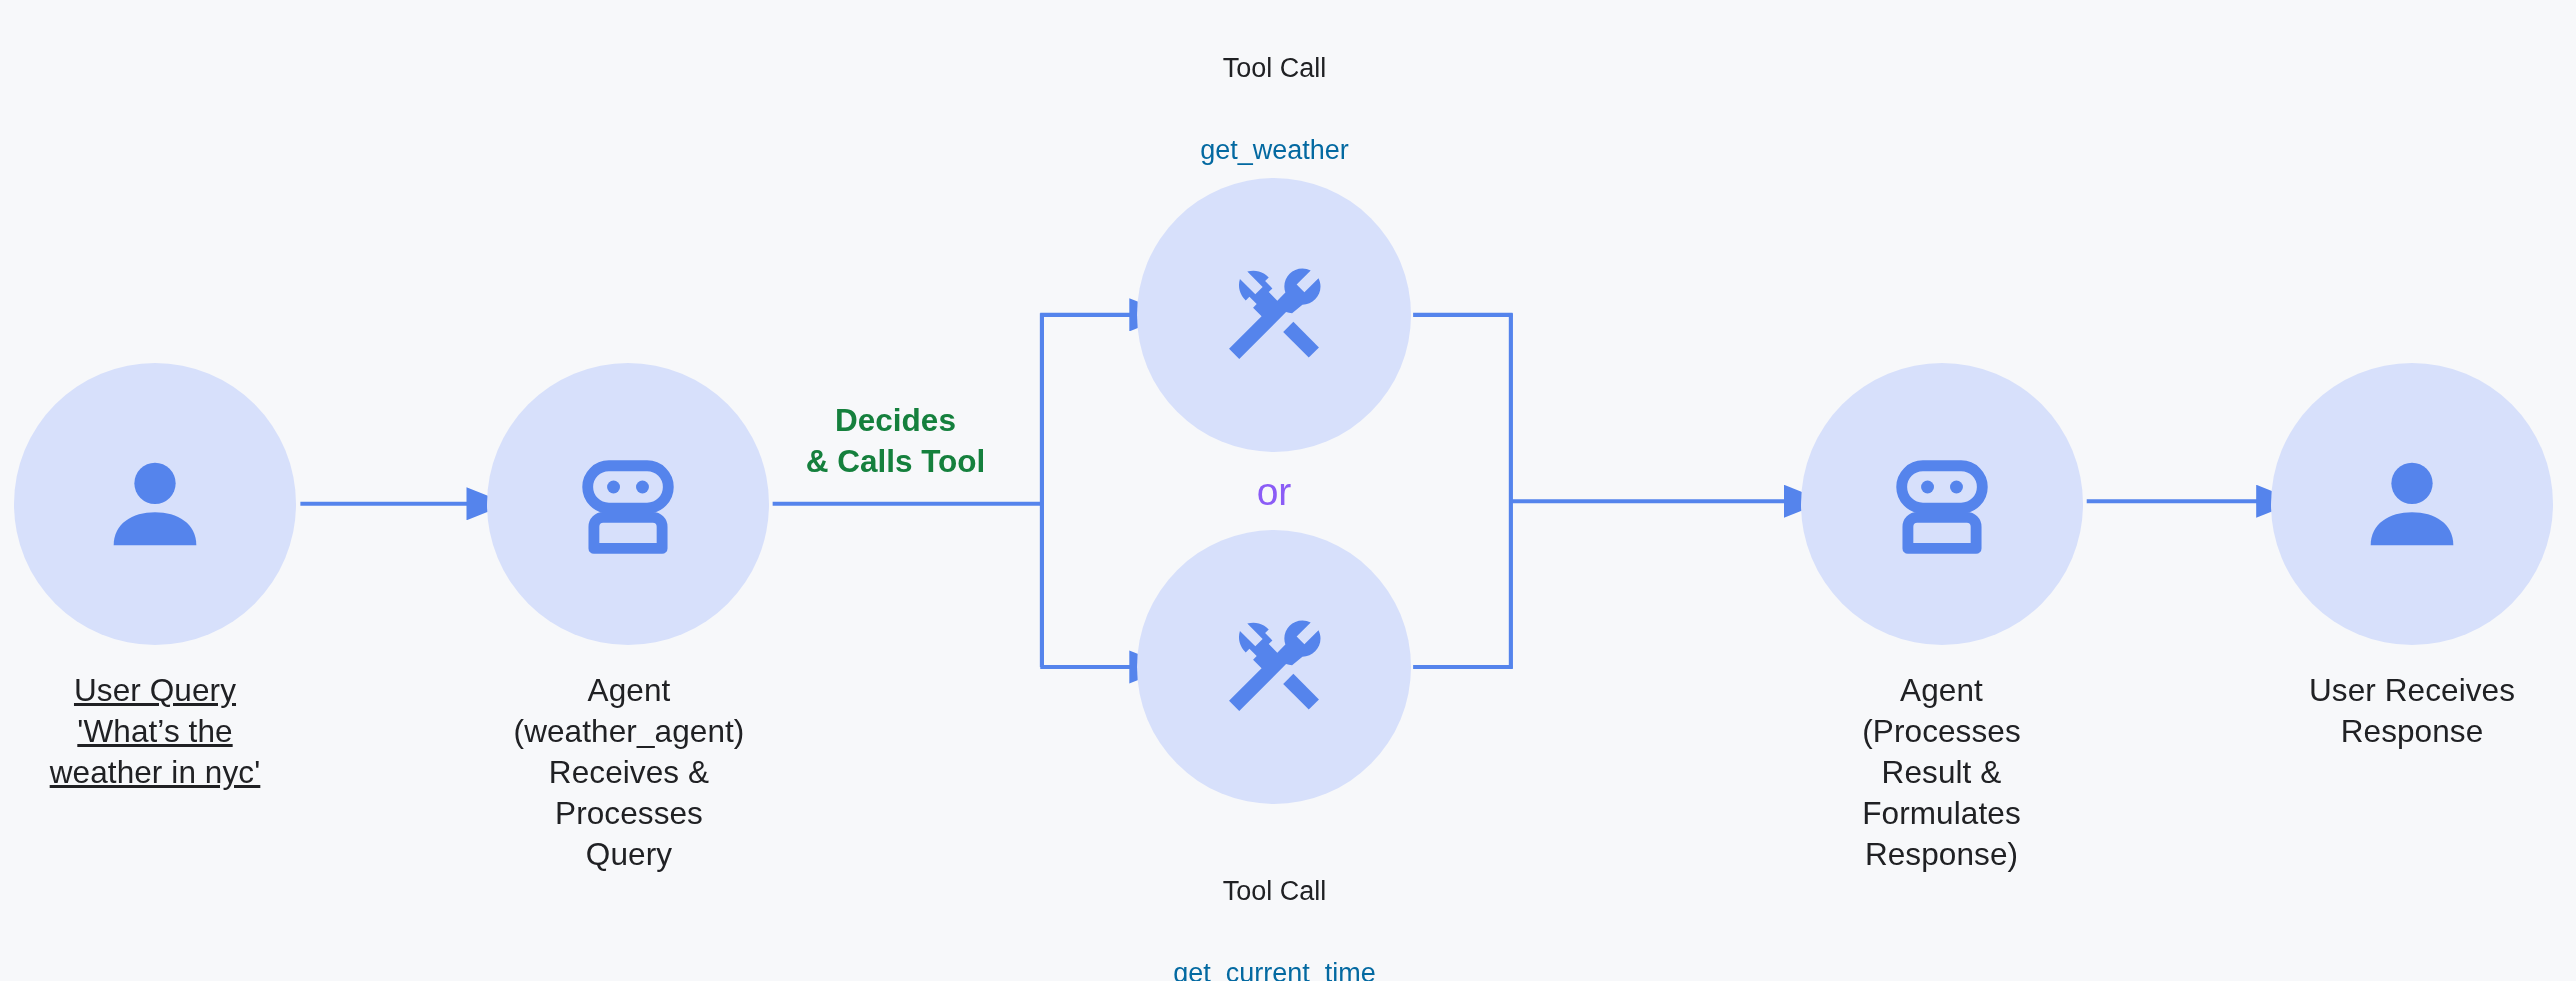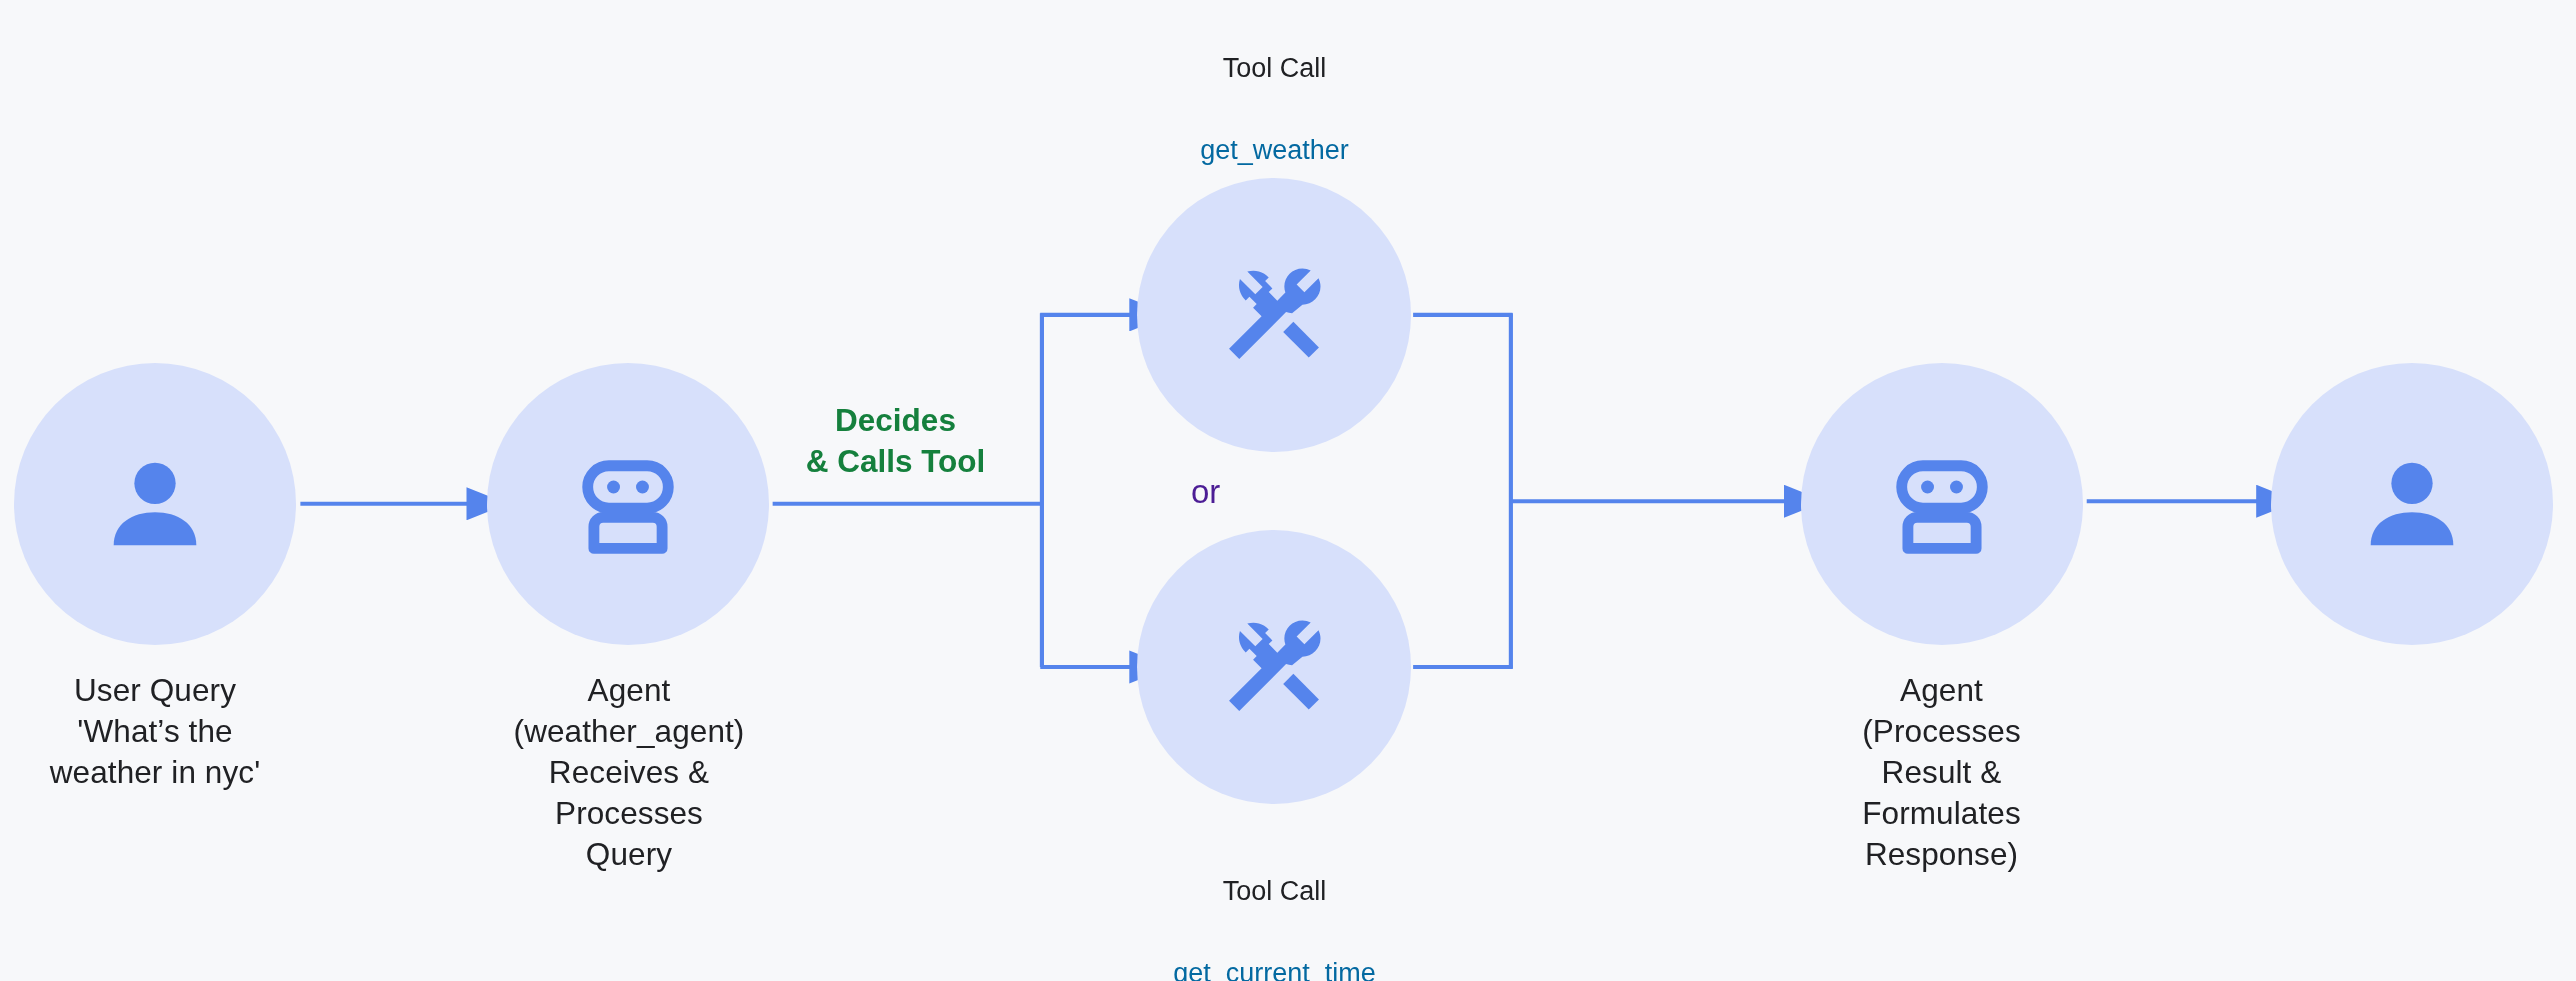--- a/index.html
+++ b/index.html
@@ -42,23 +42,23 @@
     position:absolute;
     text-align:center;
     color:#15803d;
     font-weight:bold;
     font-size:31.5px;
     line-height:41px;
     white-space:pre-line;
   }
   .or-label{
     position:absolute;
-    text-align:left;
-    color:#4c1d95;
-    font-size:33px;
+    text-align:center;
+    color:#8b5cf6;
+    font-size:39px;
     line-height:36px;
   }
 </style>
 </head>
 <body>
 
 <div id="stage">
 
   <svg id="wires" viewBox="0 0 3108 1184" xmlns="http://www.w3.org/2000/svg">
     <defs>
@@ -89,21 +89,21 @@
   </svg>
 
   <div class="bubble" style="left:14px;top:363px;width:282px;height:282px;">
     <span>
       <svg width="124" height="124" viewBox="0 0 24 24" aria-hidden="true">
         <circle cx="12" cy="8" r="4" fill="#5584ec"></circle>
         <path d="M4 20c0-4.2 3.6-6.4 8-6.4s8 2.2 8 6.4z" fill="#5584ec"></path>
       </svg>
     </span>
   </div>
-  <div class="caption" style="left:0px;top:670px;width:310px;">User Query
+  <div class="caption" style="left:0px;top:670px;width:310px;text-decoration:underline;">User Query
 'What’s the
 weather in nyc'</div>
 
   <div class="bubble" style="left:487px;top:363px;width:282px;height:282px;">
     <span>
       <svg width="124" height="124" viewBox="0 0 24 24" aria-hidden="true">
         <rect x="4.2" y="4.6" width="15.6" height="8.2" rx="4.1" fill="none" stroke="#5584ec" stroke-width="2.1"></rect>
         <circle cx="9.2" cy="8.7" r="1.25" fill="#5584ec"></circle>
         <circle cx="14.8" cy="8.7" r="1.25" fill="#5584ec"></circle>
         <path d="M5.4 16.4a1.8 1.8 0 0 1 1.8-1.8h9.6a1.8 1.8 0 0 1 1.8 1.8v4.2H5.4z" fill="none" stroke="#5584ec" stroke-width="2.1" stroke-linejoin="round"></path>
@@ -166,15 +166,17 @@
 Response)</div>
 
   <div class="bubble" style="left:2271px;top:363px;width:282px;height:282px;">
     <span>
       <svg width="124" height="124" viewBox="0 0 24 24" aria-hidden="true">
         <circle cx="12" cy="8" r="4" fill="#5584ec"></circle>
         <path d="M4 20c0-4.2 3.6-6.4 8-6.4s8 2.2 8 6.4z" fill="#5584ec"></path>
       </svg>
     </span>
   </div>
+  <div class="caption" style="left:2253px;top:670px;width:318px;">User Receives
+Response</div>
 
 </div>
 
 
 </body></html>

